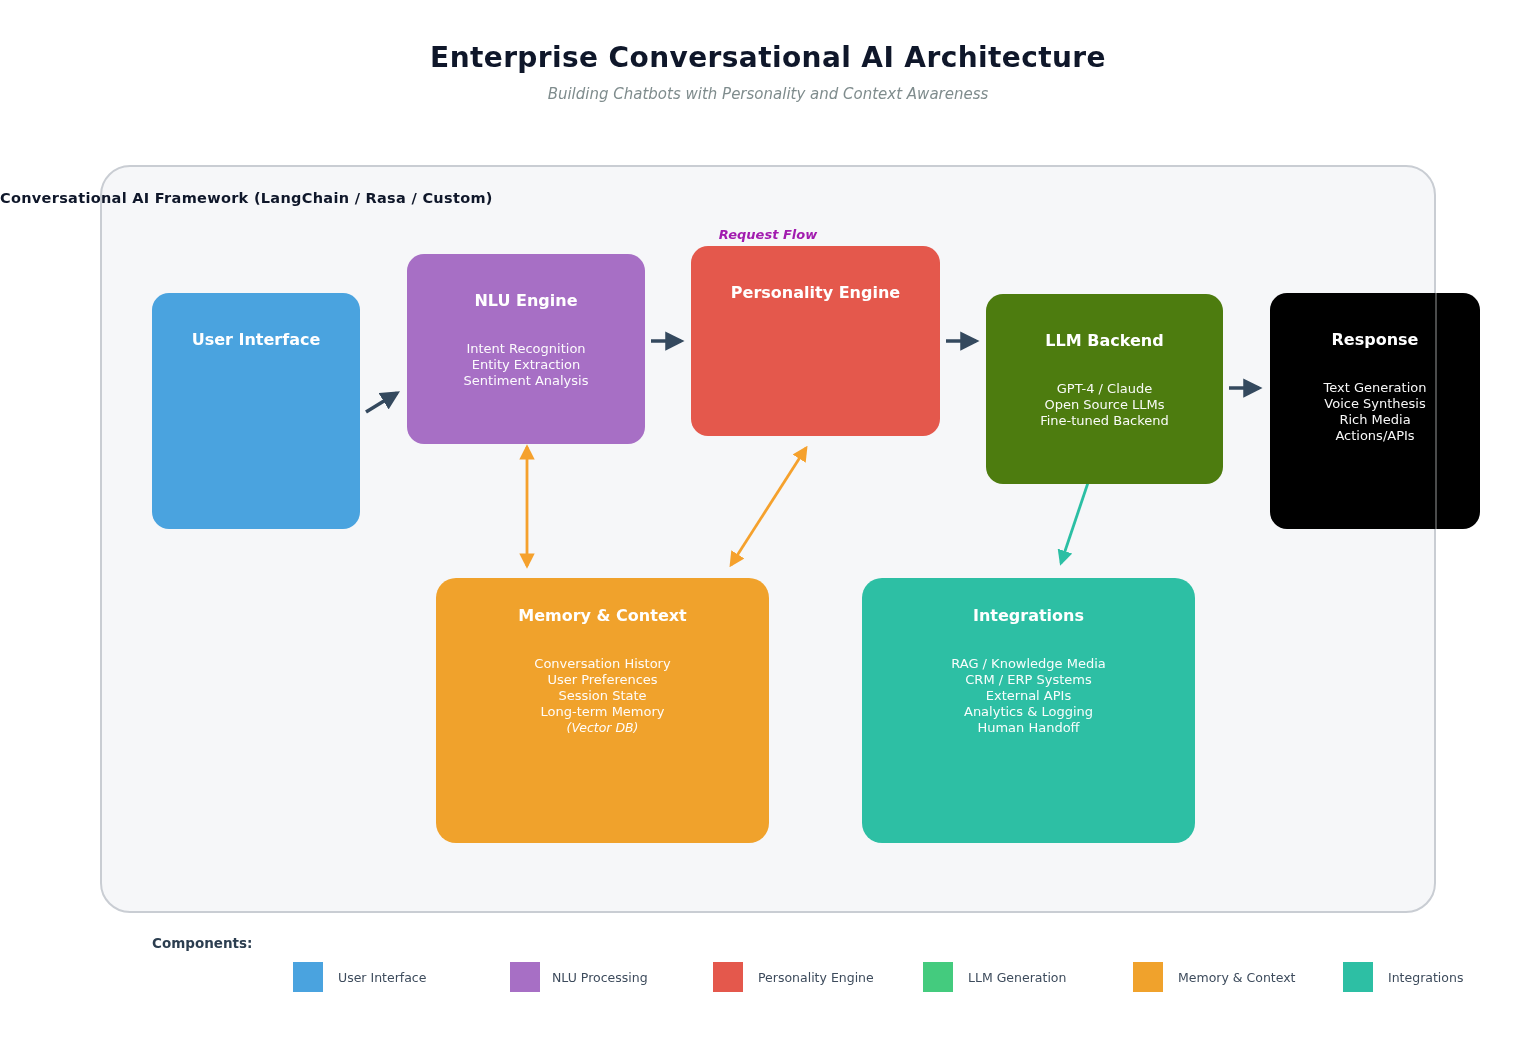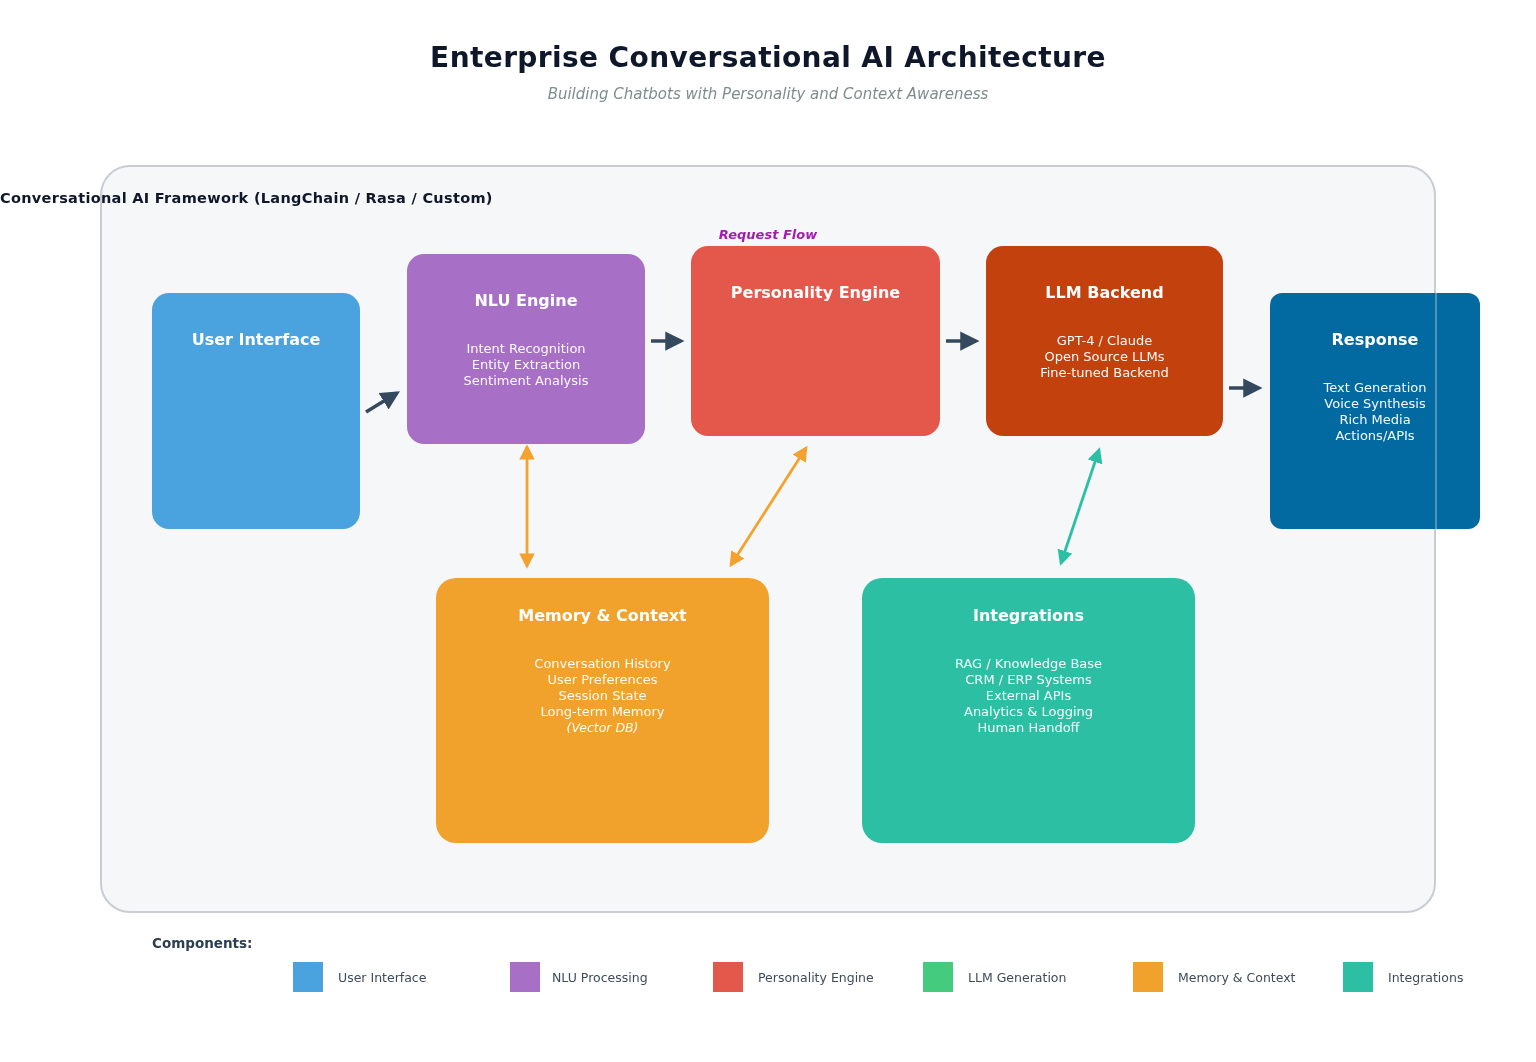--- a/index.html
+++ b/index.html
@@ -107,30 +107,30 @@
       <div class="box-item">Intent Recognition</div>
       <div class="box-item">Entity Extraction</div>
       <div class="box-item">Sentiment Analysis</div>
     </div>
   </div>
 
   <div class="box" id="box-personality" style="background-color: rgb(228, 88, 76);">
     <div class="box-title">Personality Engine</div>
   </div>
 
-  <div class="box" id="box-llm" style="background-color: #c2410c;">
+  <div class="box" id="box-llm" style="background-color: #4d7c0f; margin-top: 48px;">
     <div class="box-title">LLM Backend</div>
     <div class="box-items">
       <div class="box-item">GPT-4 / Claude</div>
       <div class="box-item">Open Source LLMs</div>
       <div class="box-item">Fine-tuned Backend</div>
     </div>
   </div>
 
-  <div class="box" id="box-response" style="background-color: #0369a1; border-radius: 12px;">
+  <div class="box" id="box-response" style="background-color: #000000;">
     <div class="box-title">Response</div>
     <div class="box-items">
       <div class="box-item">Text Generation</div>
       <div class="box-item">Voice Synthesis</div>
       <div class="box-item">Rich Media</div>
       <div class="box-item">Actions/APIs</div>
     </div>
   </div>
   <div class="frame-line"></div>
 
@@ -141,21 +141,21 @@
       <div class="box-item">User Preferences</div>
       <div class="box-item">Session State</div>
       <div class="box-item">Long-term Memory</div>
       <div class="box-item italic">(Vector DB)</div>
     </div>
   </div>
 
   <div class="box tall" id="box-integrations" style="background-color: rgb(45, 191, 164);">
     <div class="box-title">Integrations</div>
     <div class="box-items">
-      <div class="box-item">RAG / Knowledge Base</div>
+      <div class="box-item">RAG / Knowledge Media</div>
       <div class="box-item">CRM / ERP Systems</div>
       <div class="box-item">External APIs</div>
       <div class="box-item">Analytics &amp; Logging</div>
       <div class="box-item">Human Handoff</div>
     </div>
   </div>
 
   <div class="legend-label">Components:</div>
 
   <div class="legend-item" id="legend-0">

